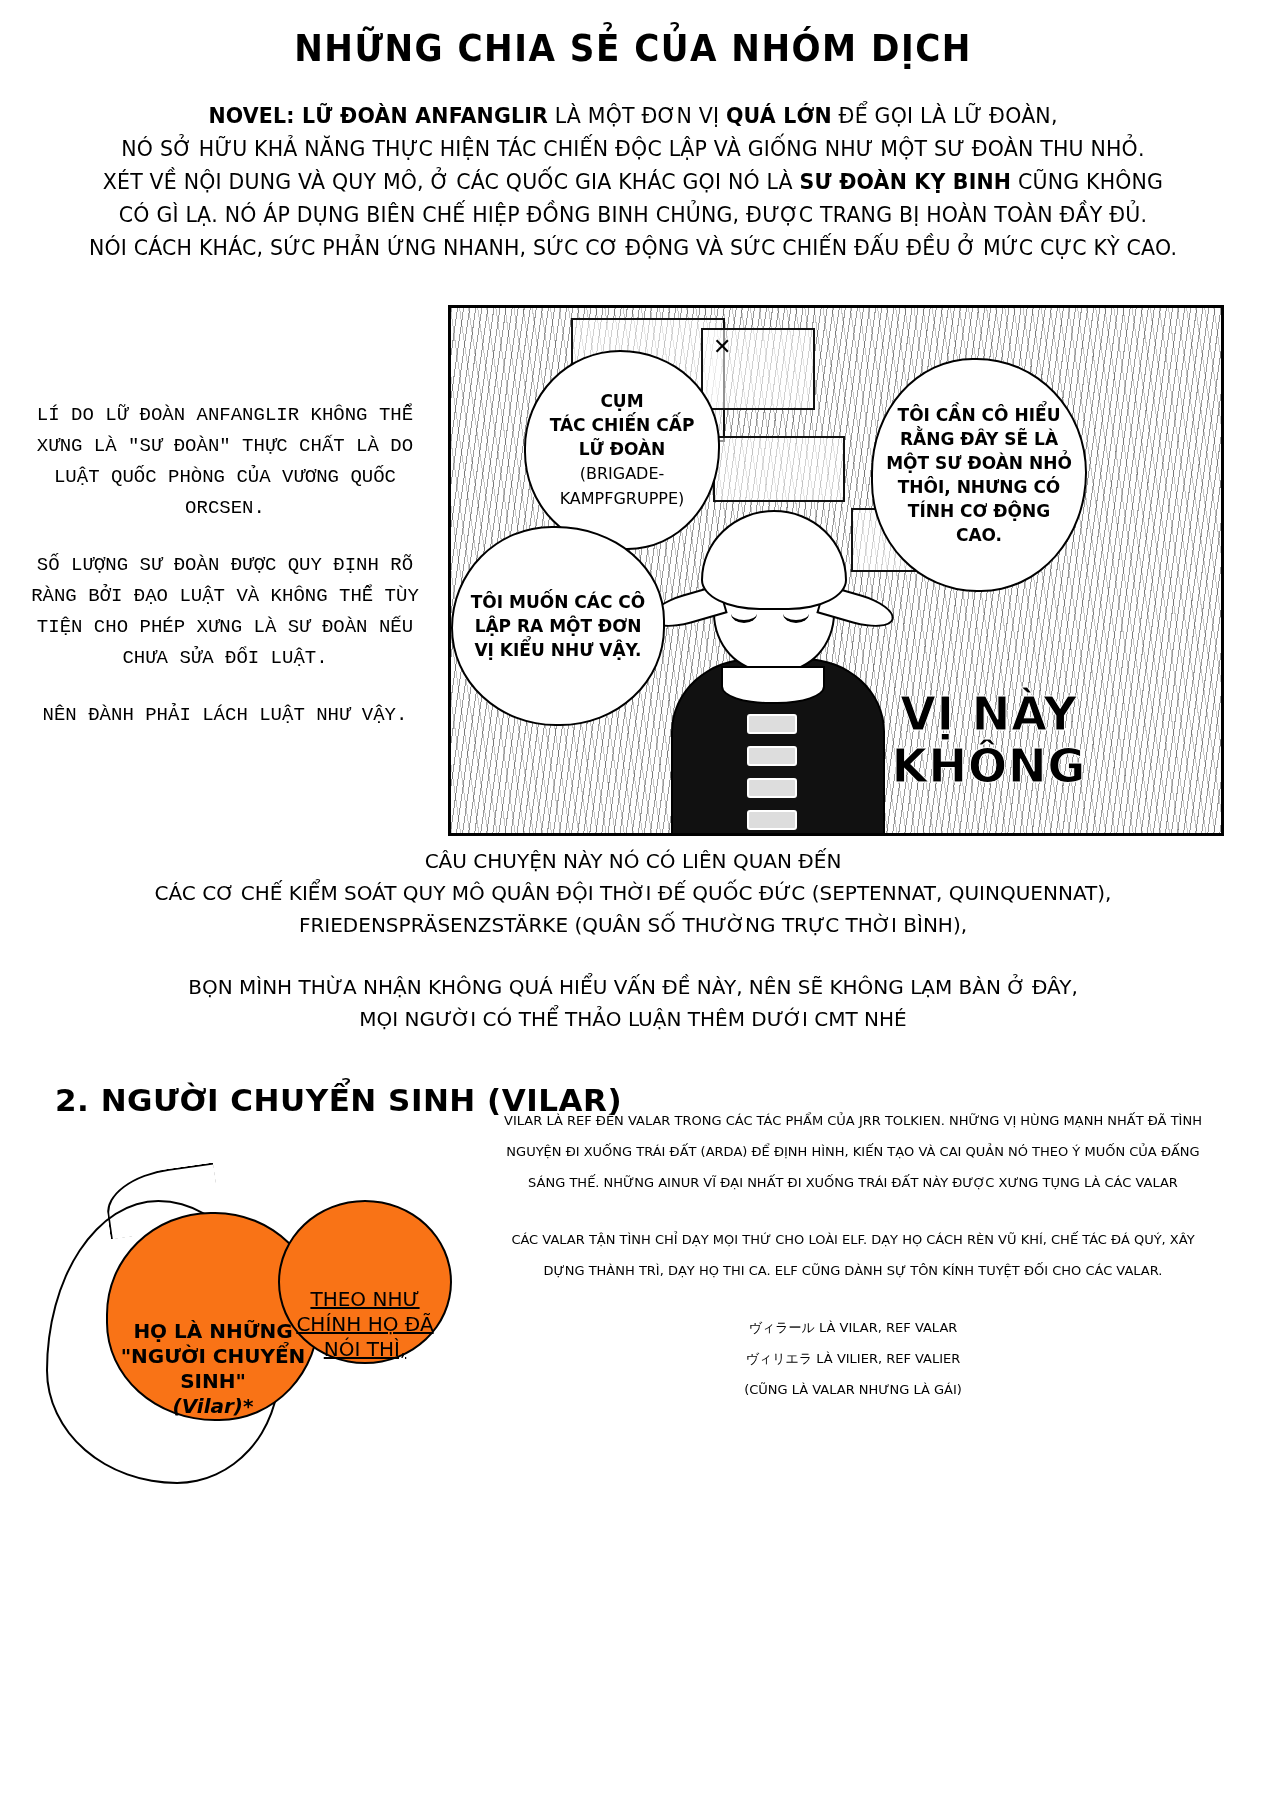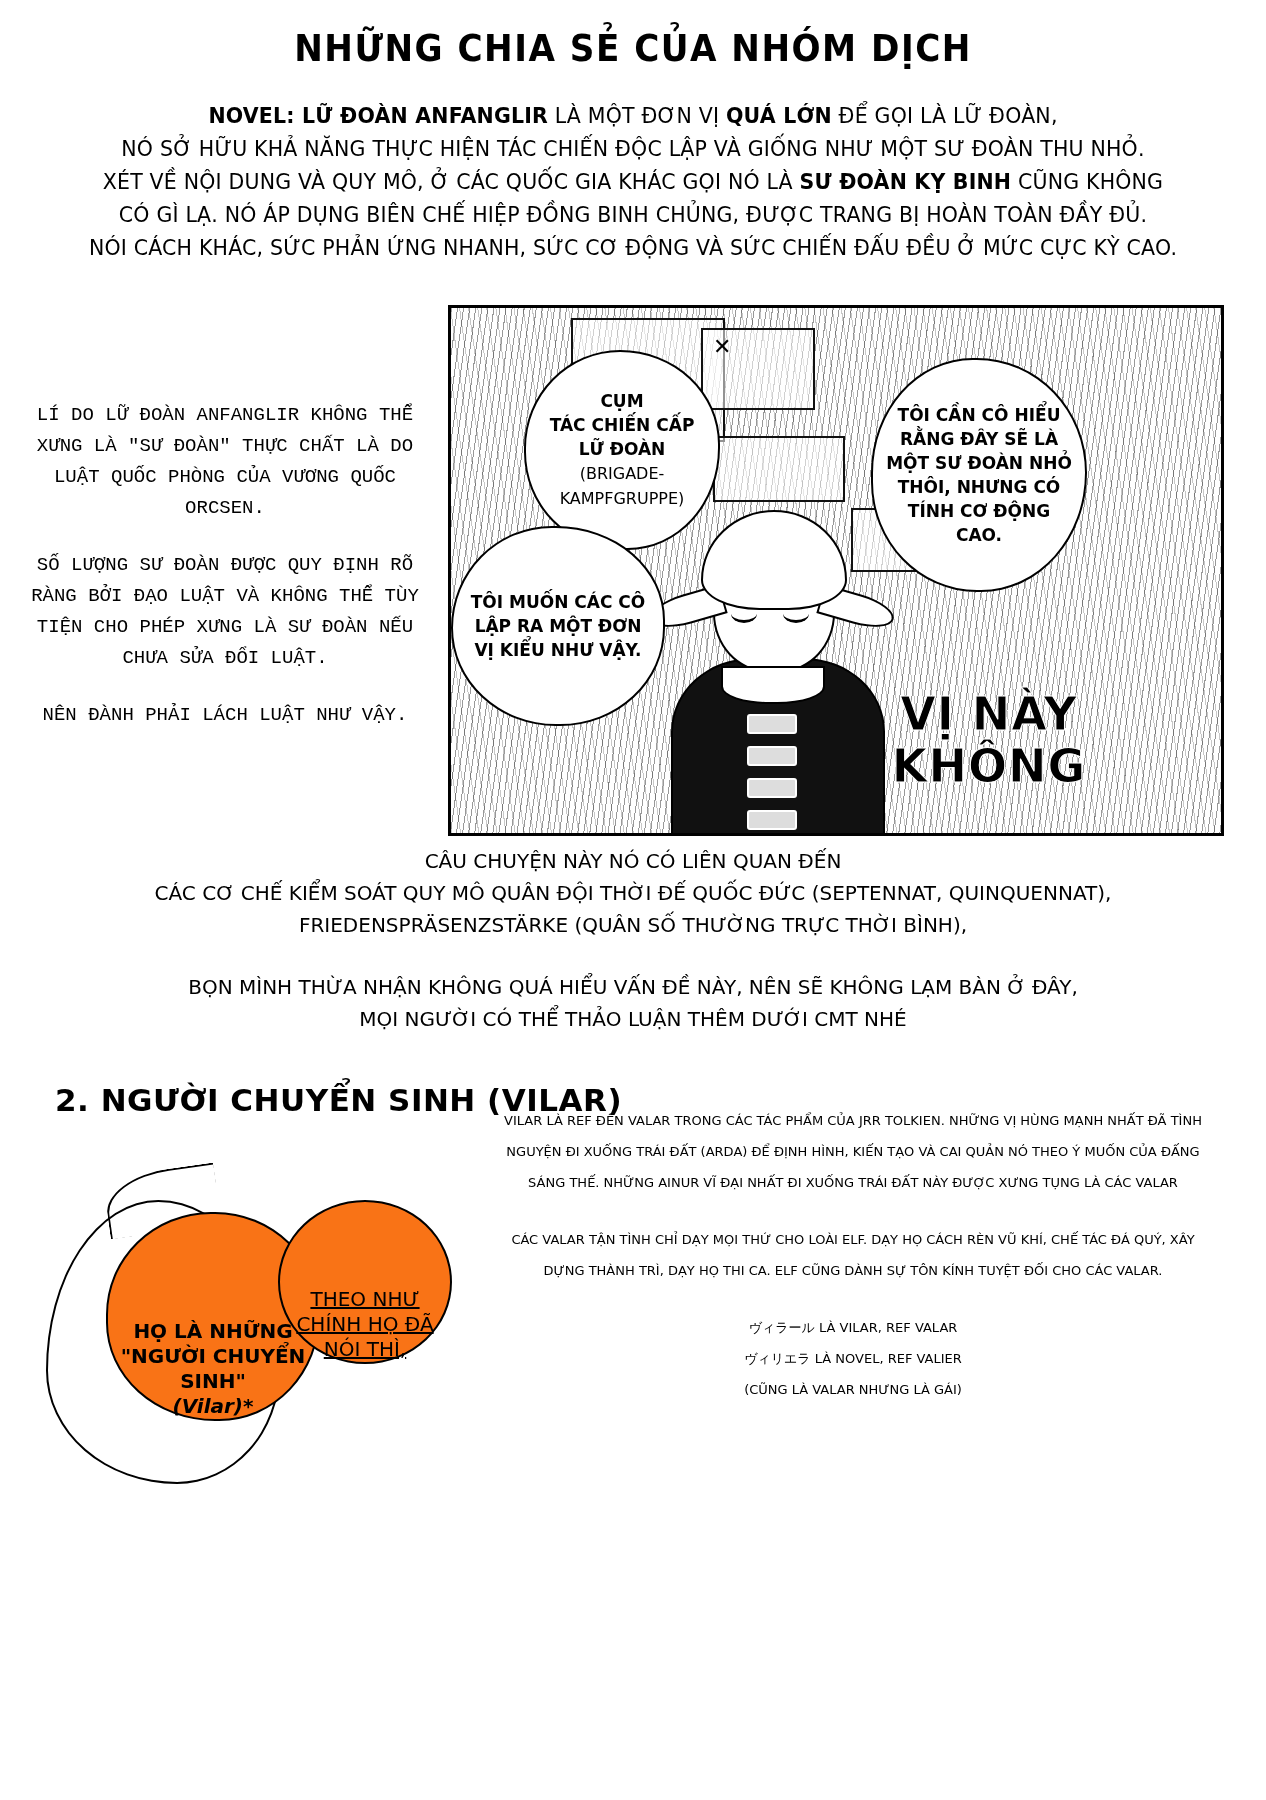--- a/index.html
+++ b/index.html
@@ -402,21 +402,21 @@
     <p>MỌI NGƯỜI CÓ THỂ THẢO LUẬN THÊM DƯỚI CMT NHÉ</p>
   </div>
 
   <div class="sec2-title">2. Người chuyển sinh (Vilar)</div>
 
   <div class="right-col">
     <p>VILAR LÀ REF ĐẾN VALAR TRONG CÁC TÁC PHẨM CỦA JRR TOLKIEN. NHỮNG VỊ HÙNG MẠNH NHẤT ĐÃ TÌNH NGUYỆN ĐI XUỐNG TRÁI ĐẤT (ARDA) ĐỂ ĐỊNH HÌNH, KIẾN TẠO VÀ CAI QUẢN NÓ THEO Ý MUỐN CỦA ĐẤNG SÁNG THẾ. NHỮNG AINUR VĨ ĐẠI NHẤT ĐI XUỐNG TRÁI ĐẤT NÀY ĐƯỢC XƯNG TỤNG LÀ CÁC VALAR</p>
     <p>CÁC VALAR TẬN TÌNH CHỈ DẠY MỌI THỨ CHO LOÀI ELF. DẠY HỌ CÁCH RÈN VŨ KHÍ, CHẾ TÁC ĐÁ QUÝ, XÂY DỰNG THÀNH TRÌ, DẠY HỌ THI CA.  ELF CŨNG DÀNH SỰ TÔN KÍNH TUYỆT ĐỐI CHO CÁC VALAR.</p>
     <p>
       <span class="jp">ヴィラール LÀ VILAR, REF VALAR</span><br>
-      <span class="jp">ヴィリエラ LÀ NOVEL, REF VALIER</span><br>
+      <span class="jp">ヴィリエラ LÀ VILIER, REF VALIER</span><br>
       <span>(CŨNG LÀ VALAR NHƯNG LÀ GÁI)</span>
     </p>
   </div>
 
   <div class="panel2">
     <div class="p2-bg"></div>
     <div class="p2-hair"></div>
     <div class="p2-horn"></div>
 
     <div class="balloon2 b4">

